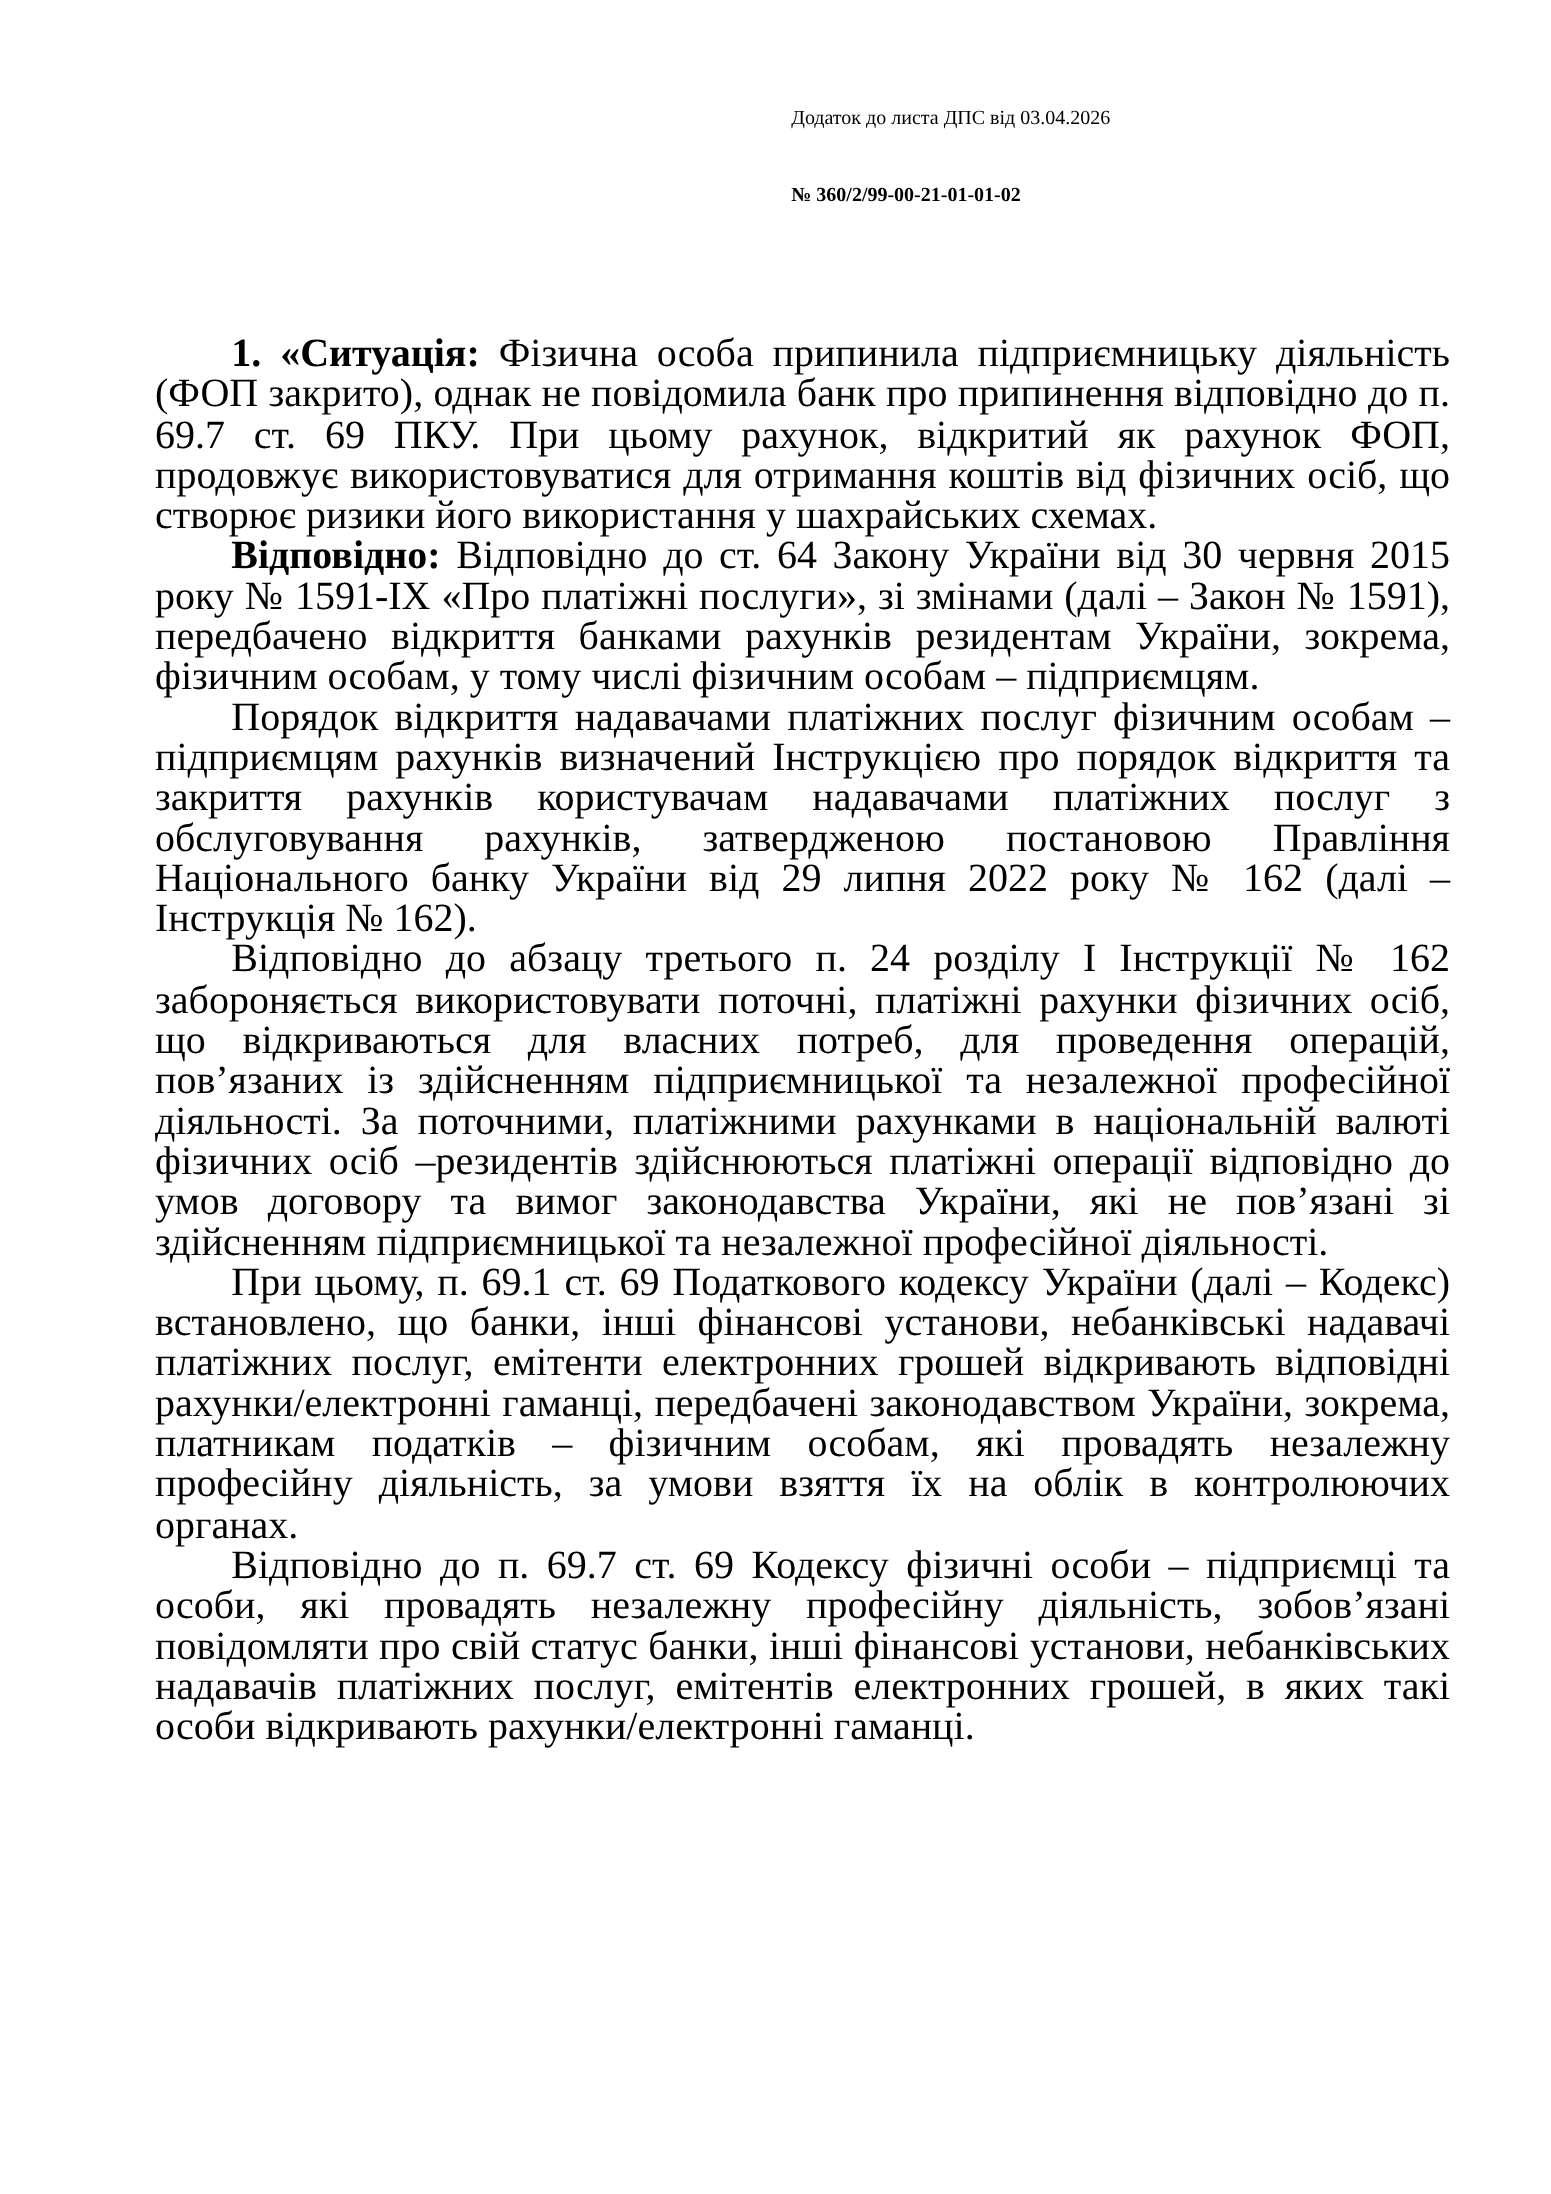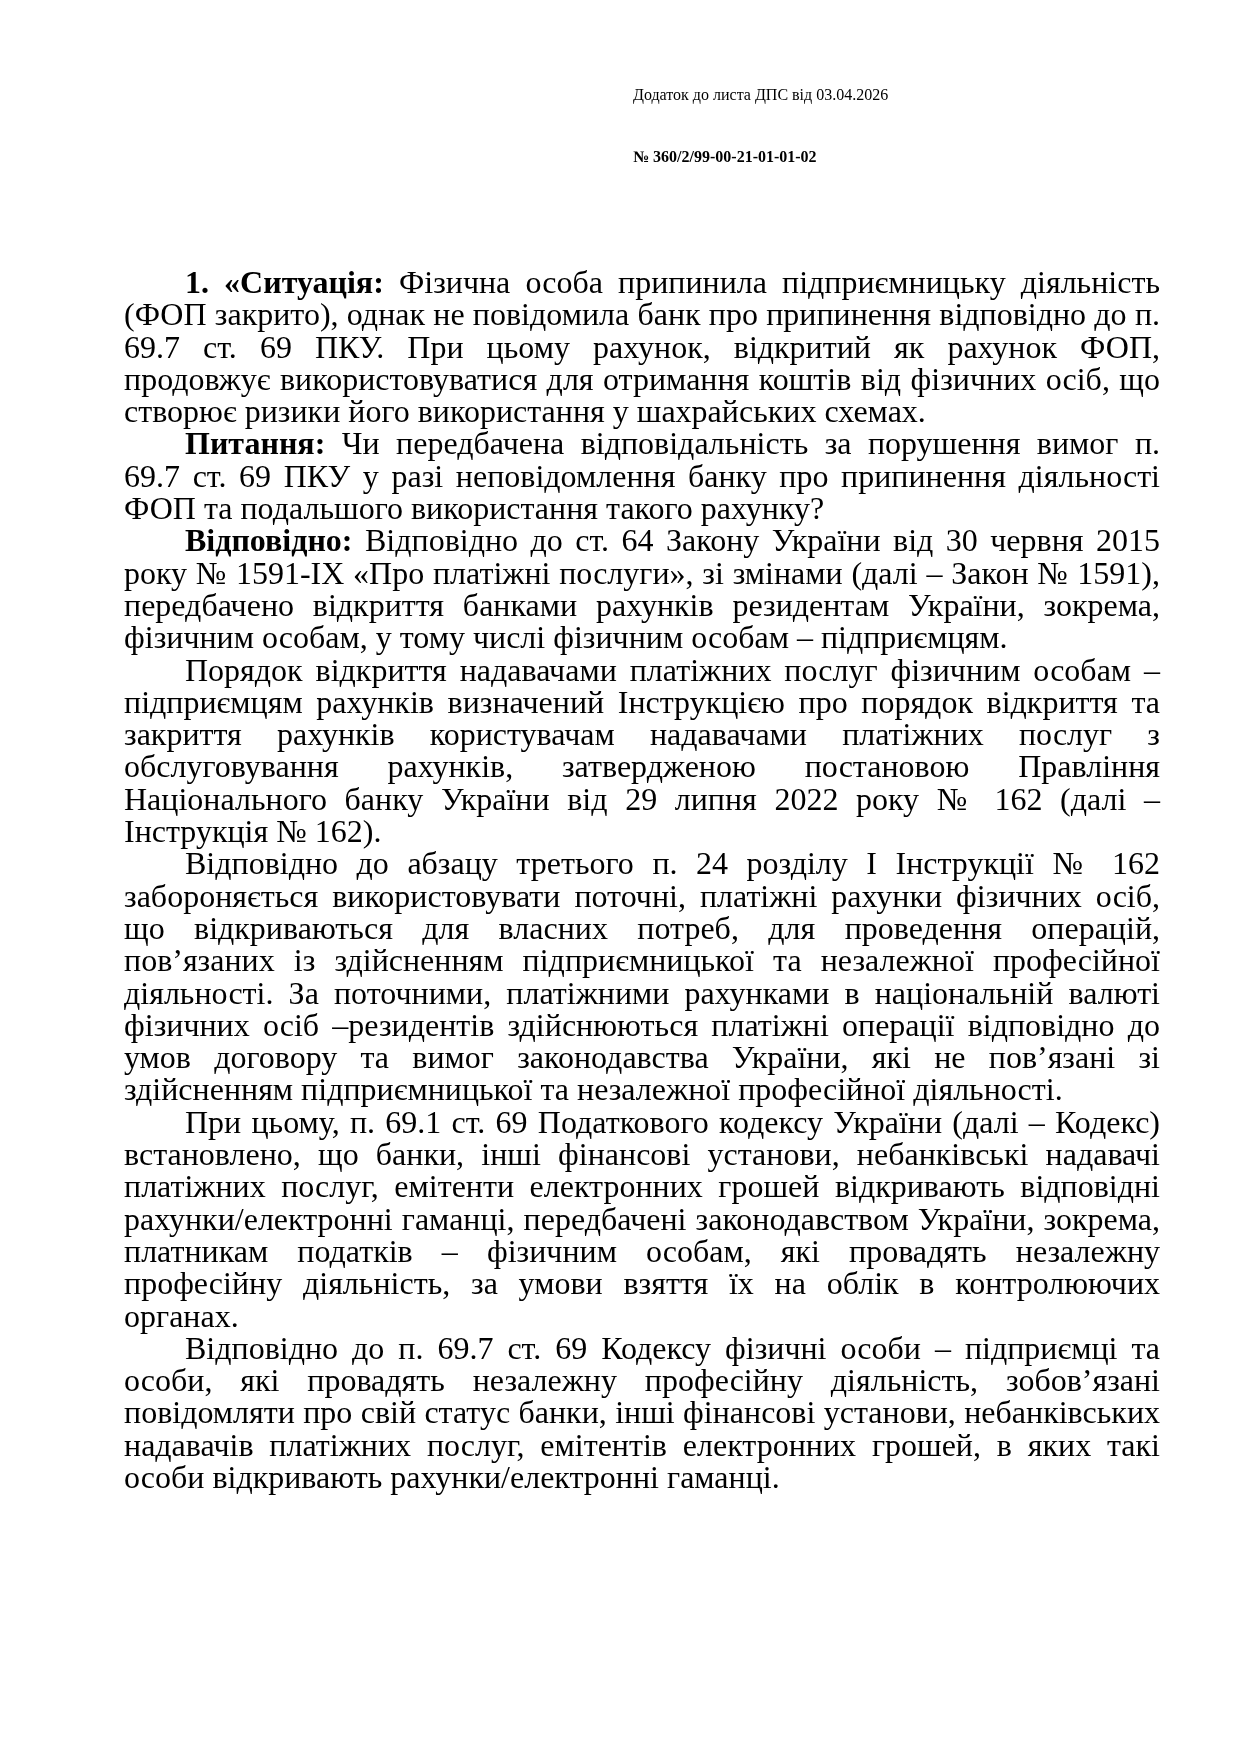--- a/index.html
+++ b/index.html
@@ -47,19 +47,18 @@
 </head>
 <body>
 
 <div class="header">
   <span class="line1">Додаток до листа ДПС від 03.04.2026</span>
   <span class="line2">№ 360/2/99-00-21-01-01-02</span>
 </div>
 
 <div class="body-text">
   <p><span class="lead">1. «Ситуація:</span><span> Фізична особа припинила підприємницьку діяльність (ФОП закрито), однак не повідомила банк про припинення відповідно до п. 69.7 ст. 69 ПКУ. При цьому рахунок, відкритий як рахунок ФОП, продовжує використовуватися для отримання коштів від фізичних осіб, що створює ризики його використання у шахрайських схемах.</span></p>
-  <p><span class="lead">Питання:</span><span> Чи передбачена відповідальність за порушення вимог п. 69.7 ст. 69 ПКУ у разі неповідомлення банку про припинення діяльності ФОП та подальшого використання такого рахунку?</span></p>
   <p><span class="lead">Відповідно:</span><span> Відповідно до ст. 64 Закону України від 30 червня 2015 року № 1591-IX «Про платіжні послуги», зі змінами (далі – Закон № 1591), передбачено відкриття банками рахунків резидентам України, зокрема, фізичним особам, у тому числі фізичним особам – підприємцям.</span></p>
   <p><span>Порядок відкриття надавачами платіжних послуг фізичним особам – підприємцям рахунків визначений Інструкцією про порядок відкриття та закриття рахунків користувачам надавачами платіжних послуг з обслуговування рахунків, затвердженою постановою Правління Національного банку України від 29 липня 2022 року № 162 (далі – Інструкція № 162).</span></p>
   <p><span>Відповідно до абзацу третього п. 24 розділу І Інструкції № 162 забороняється використовувати поточні, платіжні рахунки фізичних осіб, що відкриваються для власних потреб, для проведення операцій, пов’язаних із здійсненням підприємницької та незалежної професійної діяльності. За поточними, платіжними рахунками в національній валюті фізичних осіб –резидентів здійснюються платіжні операції відповідно до умов договору та вимог законодавства України, які не пов’язані зі здійсненням підприємницької та незалежної професійної діяльності.</span></p>
   <p><span>При цьому, п. 69.1 ст. 69 Податкового кодексу України (далі – Кодекс) встановлено, що банки, інші фінансові установи, небанківські надавачі платіжних послуг, емітенти електронних грошей відкривають відповідні рахунки/електронні гаманці, передбачені законодавством України, зокрема, платникам податків – фізичним особам, які провадять незалежну професійну діяльність, за умови взяття їх на облік в контролюючих органах.</span></p>
   <p><span>Відповідно до п. 69.7 ст. 69 Кодексу фізичні особи – підприємці та особи, які провадять незалежну професійну діяльність, зобов’язані повідомляти про свій статус банки, інші фінансові установи, небанківських надавачів платіжних послуг, емітентів електронних грошей, в яких такі особи відкривають рахунки/електронні гаманці.</span></p>
 </div>
 
 </body></html>

